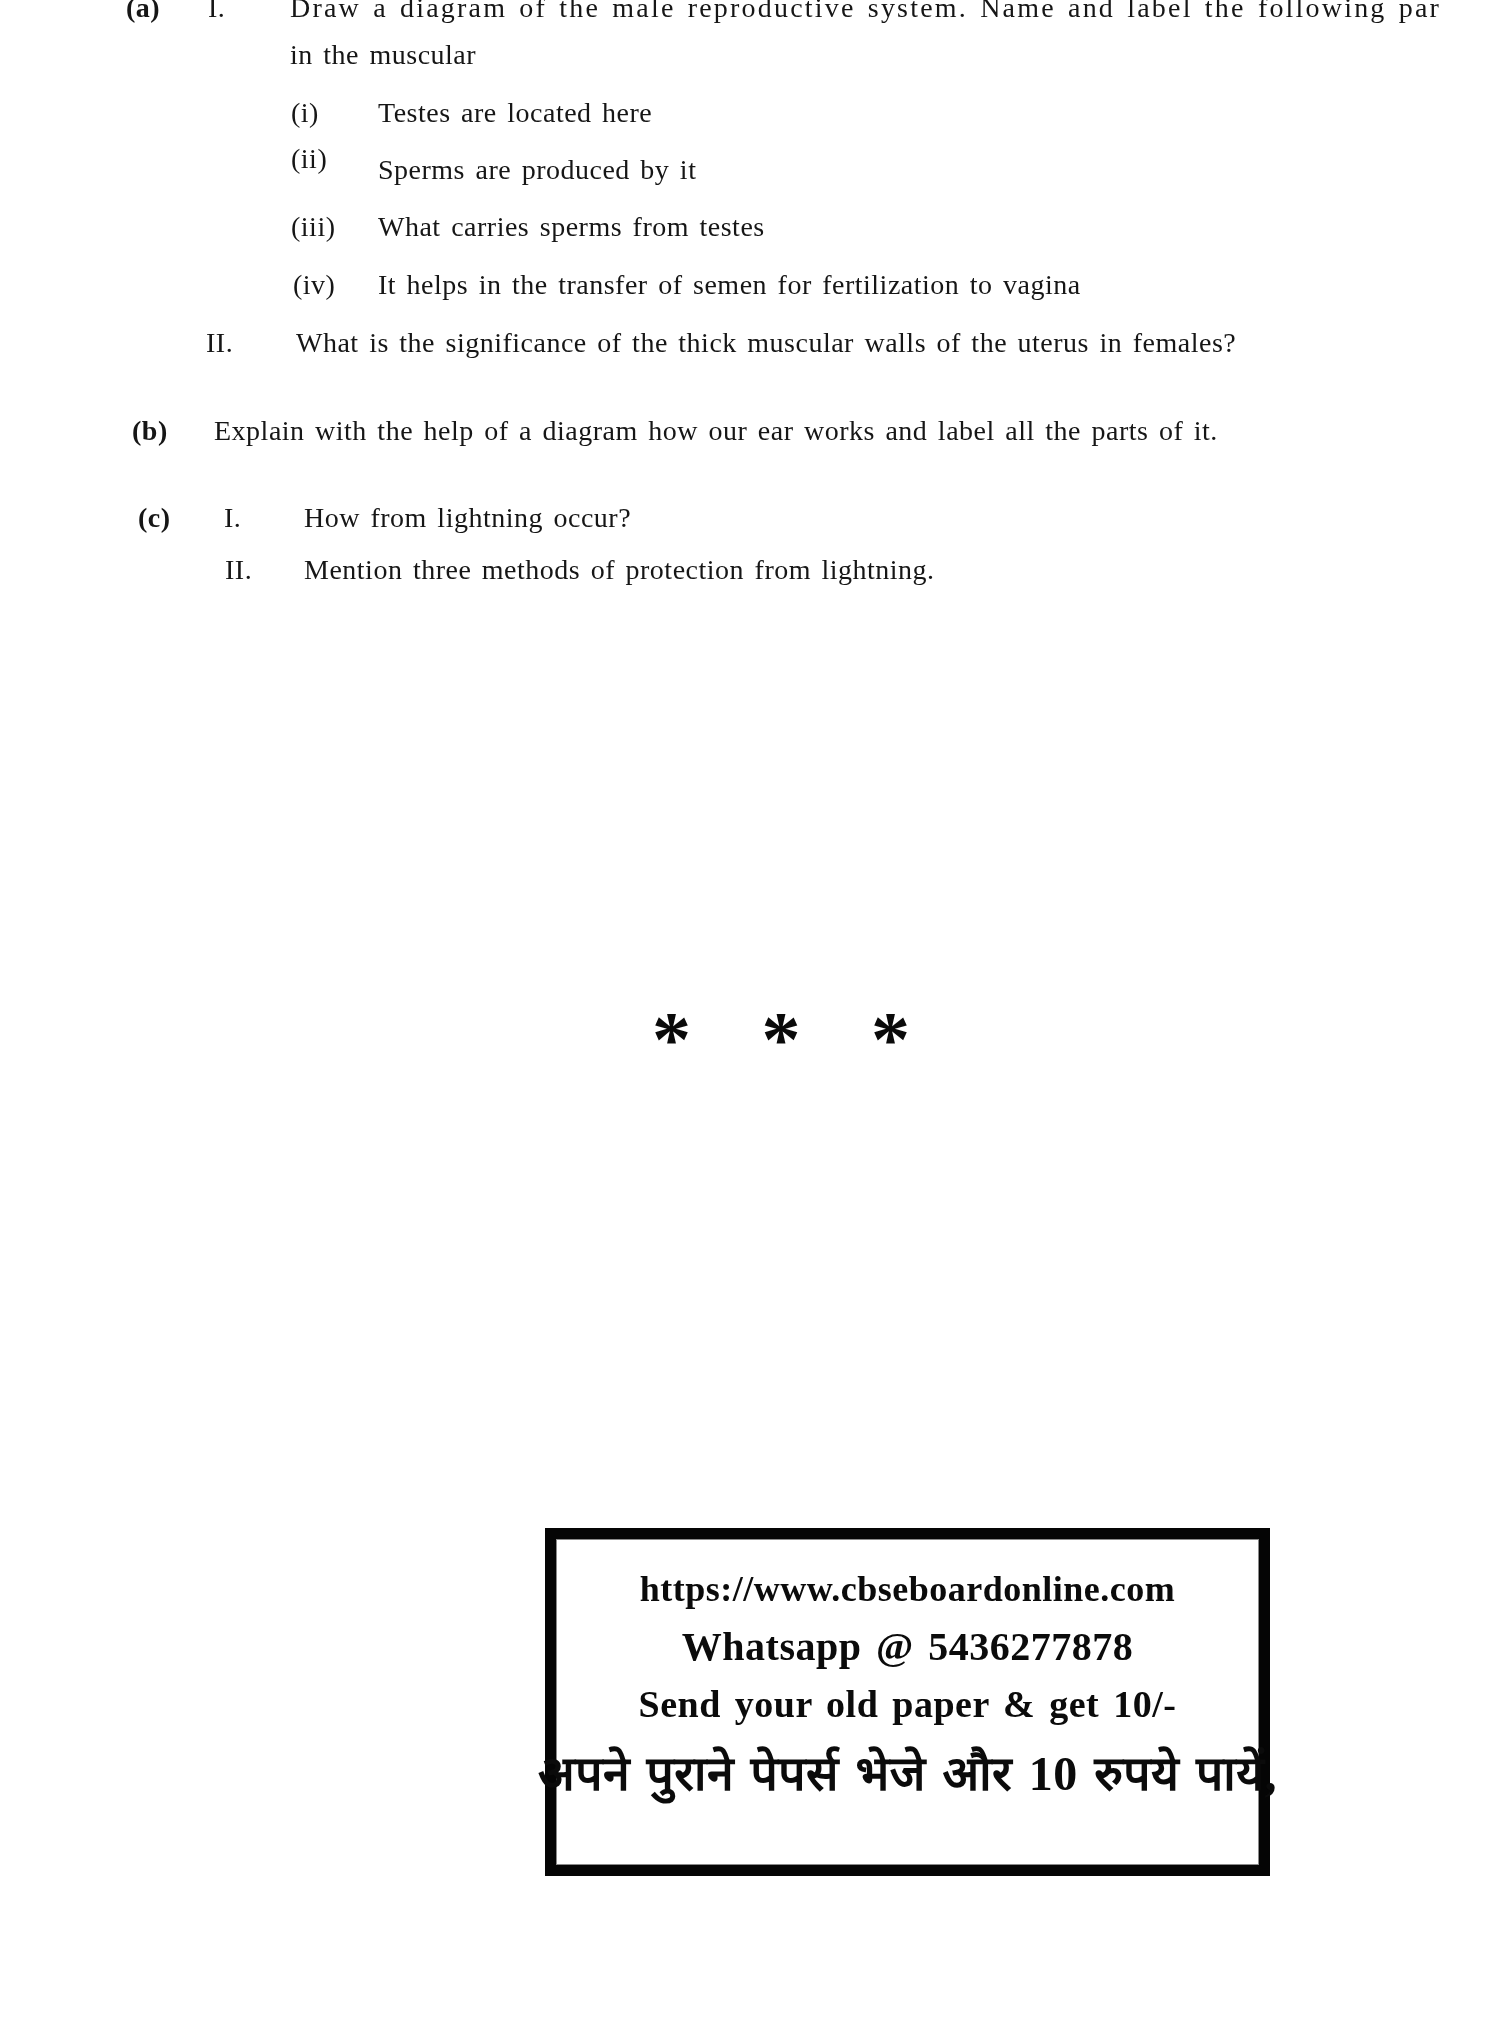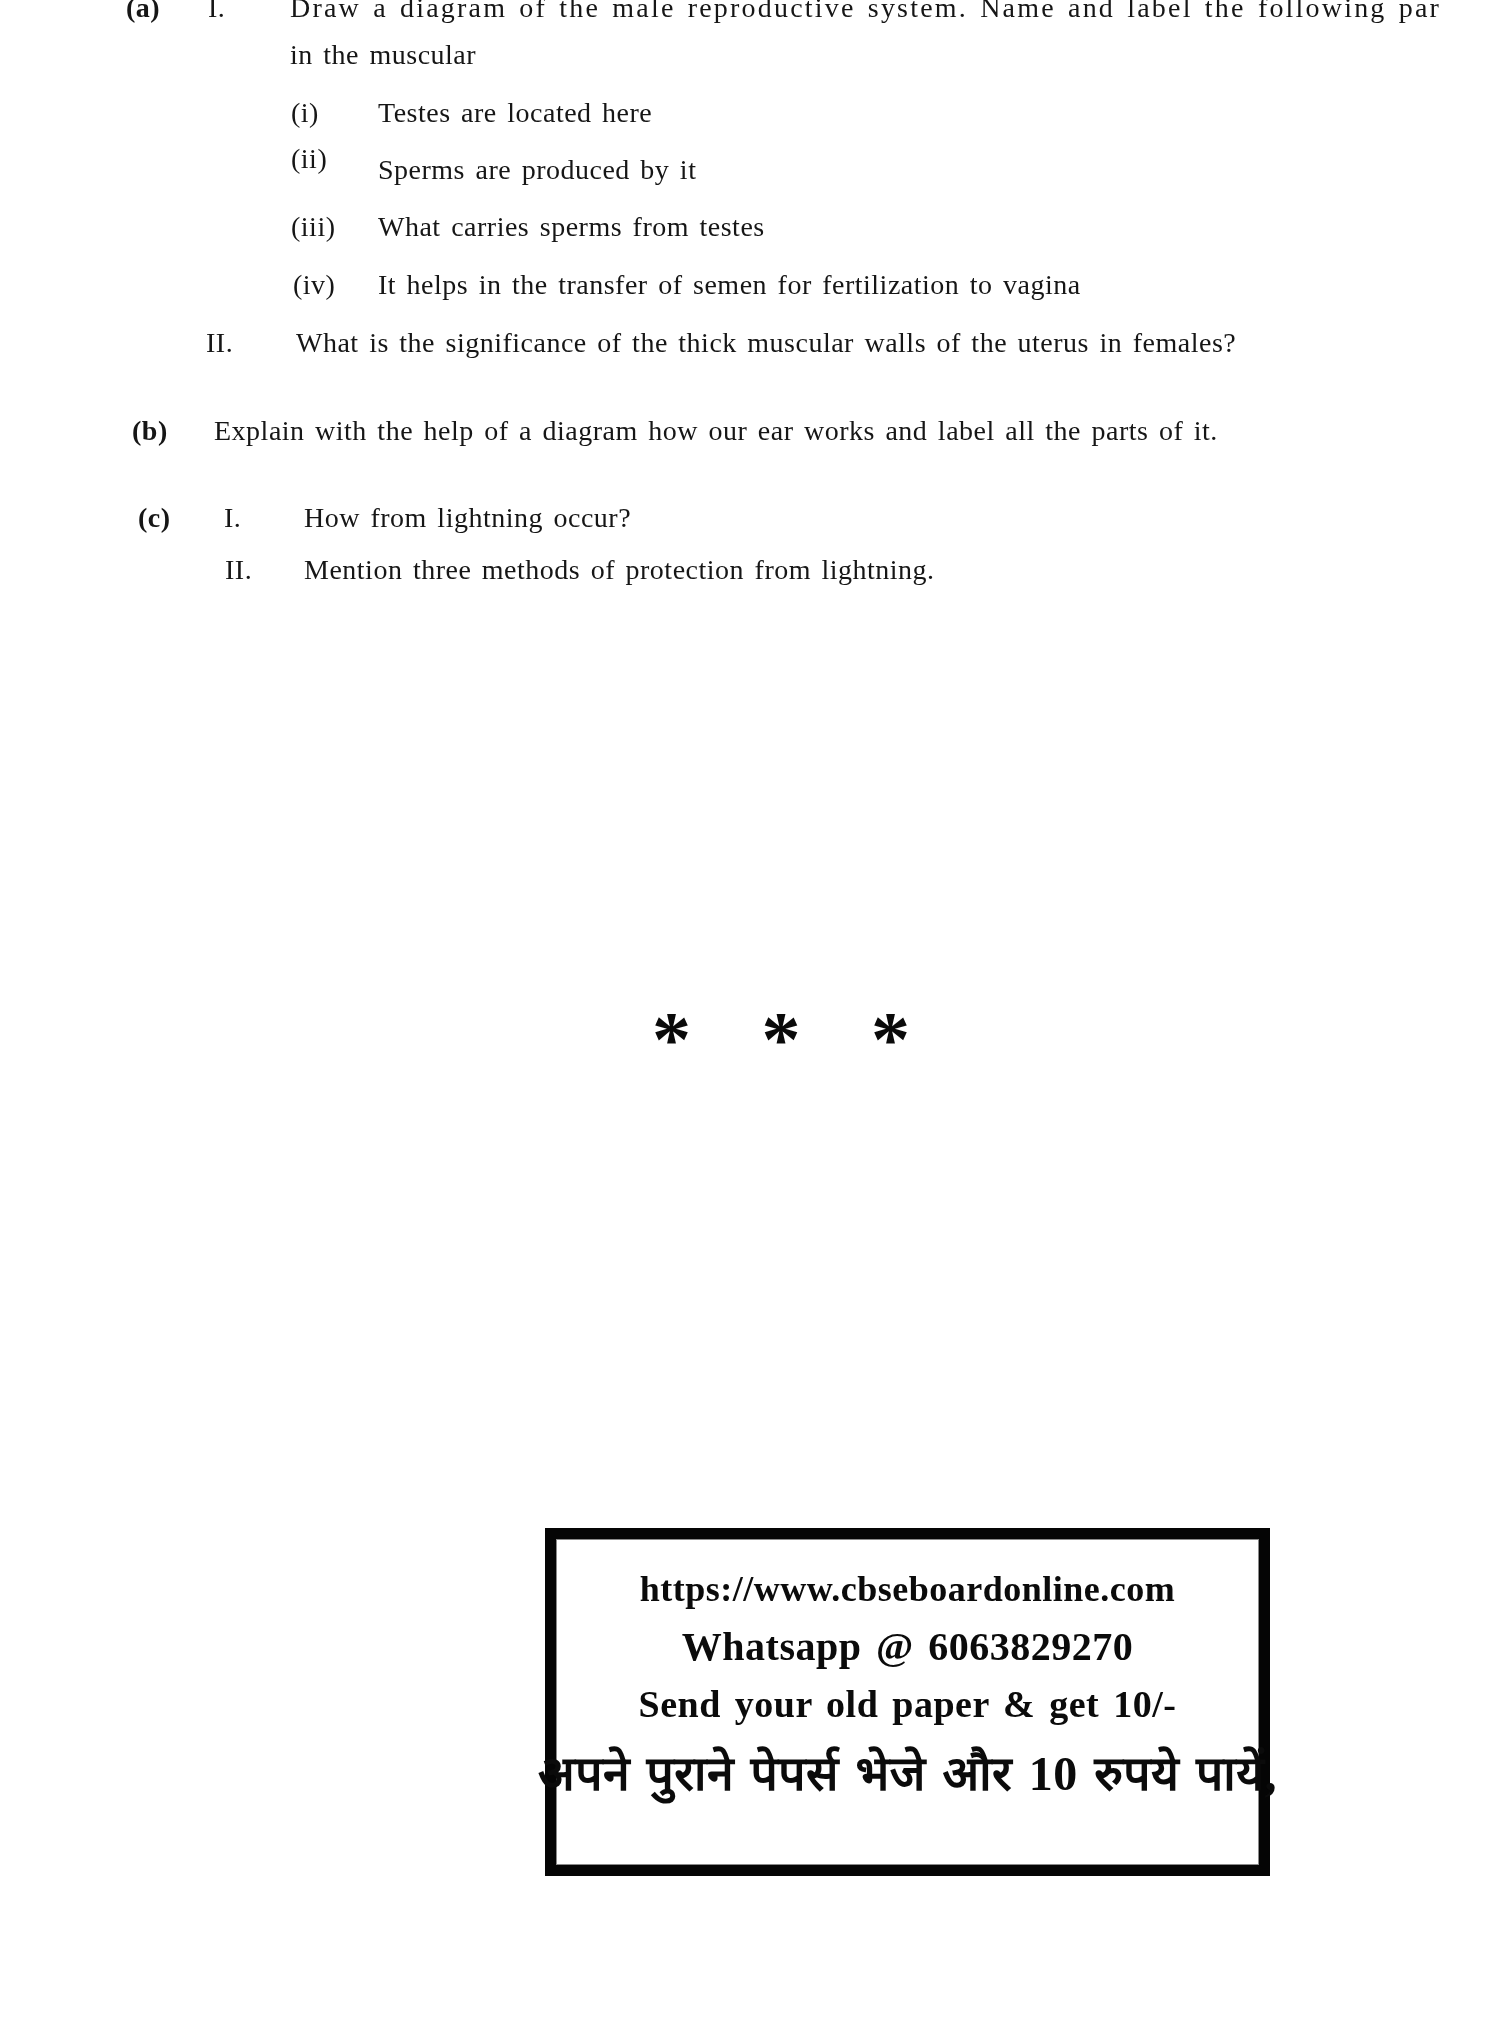--- a/index.html
+++ b/index.html
@@ -98,19 +98,19 @@
 
   <div class="stars">
     <span>*</span>
     <span>*</span>
     <span>*</span>
   </div>
 
   <div class="fbox">
     <div class="fbox-inner">
       <div class="fl fl1">https://www.cbseboardonline.com</div>
-      <div class="fl fl2">Whatsapp @ 6063829270</div>
+      <div class="fl fl2">Whatsapp @ 5436277878</div>
       <div class="fl fl3">Send your old paper &amp; get 10/-</div>
       <div class="fl fl4">अपने पुराने पेपर्स भेजे और 10 रुपये पायें,</div>
     </div>
   </div>
 
 </div>
 
 </body></html>

